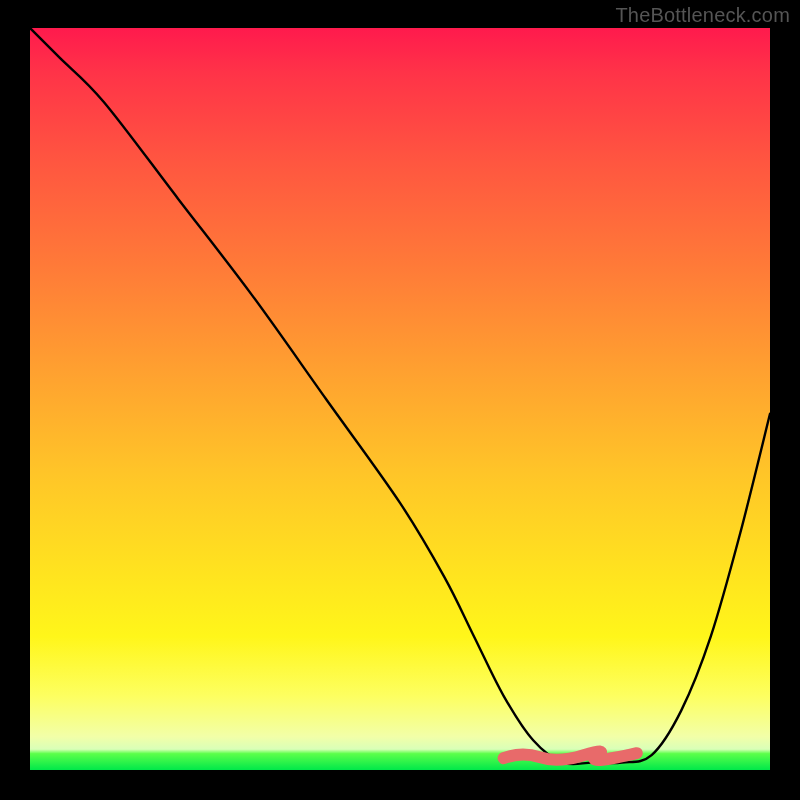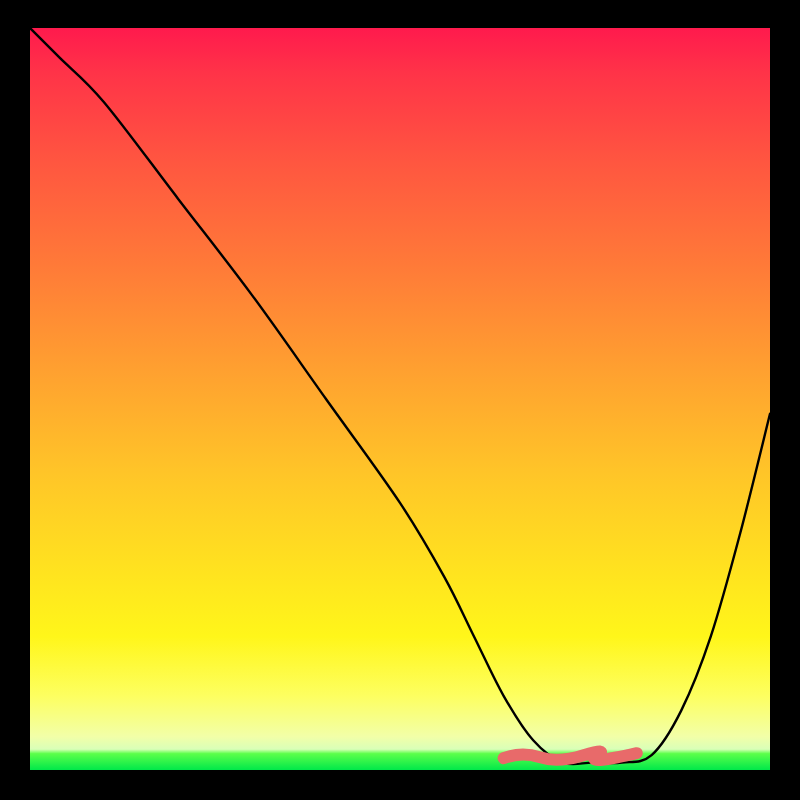--- a/index.html
+++ b/index.html
@@ -66,20 +66,21 @@
     top: 0;
     width: 100%;
     height: 100%;
     z-index: 30;
   }
 </style>
 </head>
 <body>
 
 <div class="frame">
+  <div class="watermark">TheBottleneck.com</div>
 
   <div class="plot">
     <div class="gradient"></div>
 
     <svg class="curve" viewBox="0 0 740 742" preserveAspectRatio="none">
 
       <path fill="none" stroke="#000" stroke-width="2.4" stroke-linecap="round" d="M 0 0 C 4.933333333333334 4.946666666666677, 17.266666666666666 17.31333333333341, 29.6 29.680000000000064 C 41.93333333333334 42.04666666666672, 54.266666666666666 50.703333333333276, 74 74.19999999999993 C 93.73333333333333 97.69666666666659, 123.33333333333333 138.50666666666663, 148 170.65999999999997 C 172.66666666666666 202.8133333333333, 197.33333333333334 233.73, 222 267.12 C 246.66666666666666 300.51, 271.3333333333333 336.37333333333333, 296 371 C 320.6666666666667 405.62666666666667, 350.26666666666665 445.2, 370 474.88 C 389.73333333333335 504.56, 402.0666666666667 526.8199999999999, 414.40000000000003 549.0799999999999 C 426.73333333333335 571.3399999999999, 434.1333333333333 588.6533333333334, 444 608.44 C 453.8666666666667 628.2266666666667, 463.73333333333335 650.4866666666667, 473.6 667.8 C 483.4666666666667 685.1133333333332, 493.33333333333337 701.19, 503.20000000000005 712.32 C 513.0666666666667 723.45, 522.9333333333333 730.87, 532.8 734.58 C 542.6666666666666 738.2900000000001, 552.5333333333333 734.58, 562.4 734.58 C 572.2666666666667 734.58, 582.1333333333333 735.8166666666667, 592 734.58 C 601.8666666666667 733.3433333333334, 611.7333333333333 735.8166666666666, 621.6 727.16 C 631.4666666666667 718.5033333333333, 641.3333333333334 702.4266666666666, 651.2 682.64 C 661.0666666666667 662.8533333333334, 670.9333333333334 638.12, 680.8000000000001 608.44 C 690.6666666666667 578.7600000000001, 700.5333333333333 541.66, 710.4 504.56 C 720.2666666666667 467.46, 735.0666666666666 405.62666666666667, 740 385.84000000000003" id="curve-path"></path>
 
       <path fill="none" stroke="#e86a6a" stroke-width="12" stroke-linecap="round" d="M 473.6 730.16
               Q 491.6 723.16, 509.6 729.16

